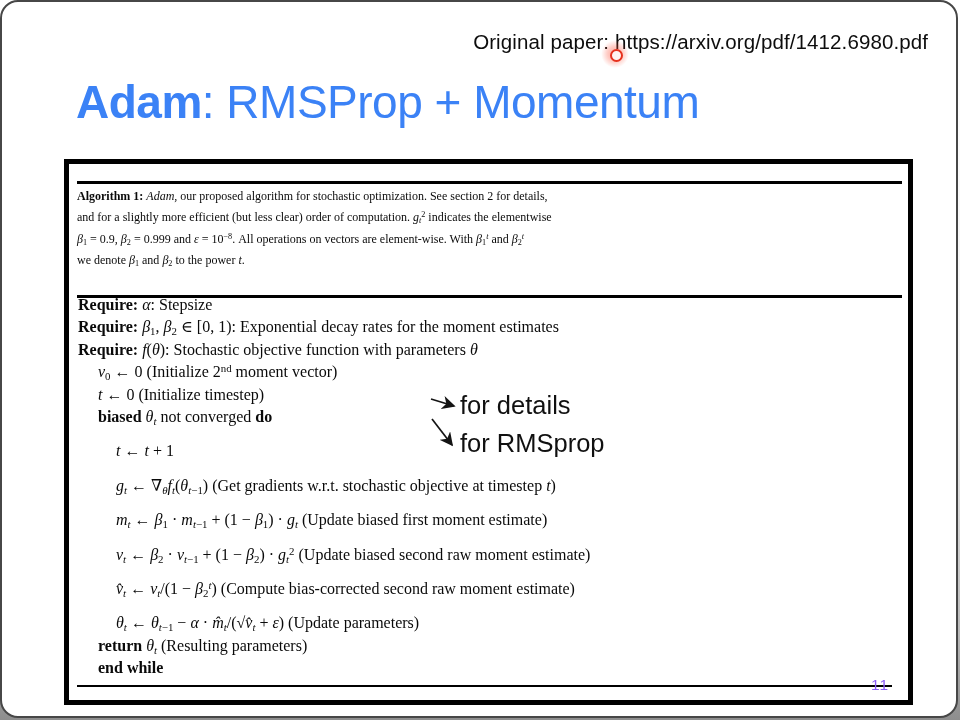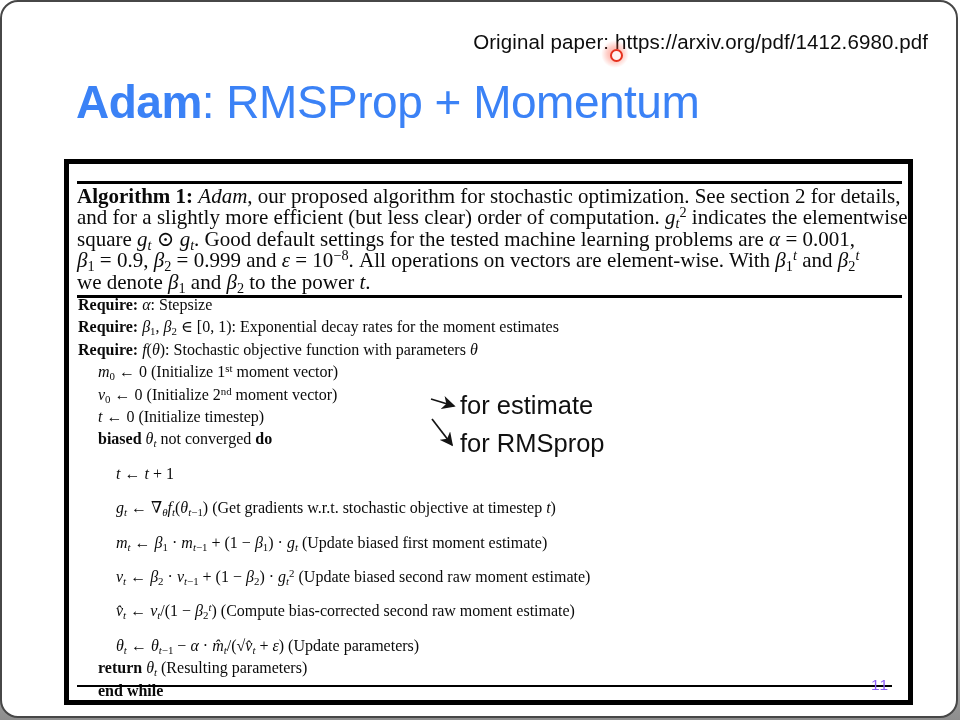--- a/index.html
+++ b/index.html
@@ -37,21 +37,21 @@
     background:#fff;border:5px solid #000;box-sizing:border-box;
     font-family:"Liberation Serif","DejaVu Serif",serif;color:#0a0a0a;
   }
   .algo-inner{position:absolute;left:0;top:0;right:0;bottom:0;}
   .rule{position:absolute;left:8px;right:6px;background:#000;}
   .rule-top{top:17px;height:3px;}
   .rule-mid{top:131px;height:2.5px;}
   .rule-bottom{top:521px;height:2px;right:16px;}
   .caption{
     position:absolute;left:8px;right:4px;top:22px;
-    font-size:21px;line-height:21.4px;white-space:nowrap;
+    font-size:12px;line-height:21.4px;white-space:nowrap;
   }
   .algo-lines{
     position:absolute;left:8px;right:4px;top:130px;
     font-size:16px;line-height:22.4px;white-space:nowrap;
   }
   .algo-lines .ind0{padding-left:1px;}
   .algo-lines .ind1{padding-left:21px;}
   .algo-lines .ind2{padding-left:39px;margin-top:12px;}
   sub,sup{font-size:68%;line-height:0;}
   sub{vertical-align:-0.28em;}
@@ -83,48 +83,46 @@
   <div class="title">
     <span class="t-bold">Adam</span><span class="t-rest">: RMSProp + Momentum</span>
   </div>
 
   <div class="algo-box">
     <div class="algo-inner">
       <div class="rule rule-top"></div>
       <div class="caption" id="caption">
           <div><b>Algorithm 1:</b> <i>Adam</i>, our proposed algorithm for stochastic optimization. See section 2 for details,</div>
           <div>and for a slightly more efficient (but less clear) order of computation. <i>g</i><sub><i>t</i></sub><sup>2</sup> indicates the elementwise</div>
-          <div>square <i>g</i><sub><i>t</i></sub> ⊙ <i>g</i><sub><i>t</i></sub>. Good default settings for the tested machine learning problems are <i>α</i> = 0.001,</div>
           <div><i>β</i><sub>1</sub> = 0.9, <i>β</i><sub>2</sub> = 0.999 and <i>ε</i> = 10<sup>−8</sup>. All operations on vectors are element-wise. With <i>β</i><sub>1</sub><sup><i>t</i></sup> and <i>β</i><sub>2</sub><sup><i>t</i></sup></div>
           <div>we denote <i>β</i><sub>1</sub> and <i>β</i><sub>2</sub> to the power <i>t</i>.</div>
         </div>
       <div class="rule rule-mid"></div>
       <div class="algo-lines" id="algo-lines">
           <div class="ind0"><b>Require:</b> <i>α</i>: Stepsize</div>
           <div class="ind0"><b>Require:</b> <i>β</i><sub>1</sub>, <i>β</i><sub>2</sub> ∈ [0, 1): Exponential decay rates for the moment estimates</div>
           <div class="ind0"><b>Require:</b> <i>f</i>(<i>θ</i>): Stochastic objective function with parameters <i>θ</i></div>
-          <div class="ind1"><i>m</i><sub>0</sub> ← 0 (Initialize 1<sup>st</sup> moment vector)</div>
           <div class="ind1"><i>v</i><sub>0</sub> ← 0 (Initialize 2<sup>nd</sup> moment vector)</div>
           <div class="ind1"><i>t</i> ← 0 (Initialize timestep)</div>
           <div class="ind1"><b>biased</b> <i>θ</i><sub><i>t</i></sub> not converged <b>do</b></div>
           <div class="ind2"><i>t</i> ← <i>t</i> + 1</div>
           <div class="ind2"><i>g</i><sub><i>t</i></sub> ← ∇<sub><i>θ</i></sub><i>f</i><sub><i>t</i></sub>(<i>θ</i><sub><i>t</i>−1</sub>) (Get gradients w.r.t. stochastic objective at timestep <i>t</i>)</div>
           <div class="ind2"><i>m</i><sub><i>t</i></sub> ← <i>β</i><sub>1</sub> · <i>m</i><sub><i>t</i>−1</sub> + (1 − <i>β</i><sub>1</sub>) · <i>g</i><sub><i>t</i></sub> (Update biased first moment estimate)</div>
           <div class="ind2"><i>v</i><sub><i>t</i></sub> ← <i>β</i><sub>2</sub> · <i>v</i><sub><i>t</i>−1</sub> + (1 − <i>β</i><sub>2</sub>) · <i>g</i><sub><i>t</i></sub><sup>2</sup> (Update biased second raw moment estimate)</div>
           <div class="ind2"><i>v̂</i><sub><i>t</i></sub> ← <i>v</i><sub><i>t</i></sub>/(1 − <i>β</i><sub>2</sub><sup><i>t</i></sup>) (Compute bias-corrected second raw moment estimate)</div>
           <div class="ind2"><i>θ</i><sub><i>t</i></sub> ← <i>θ</i><sub><i>t</i>−1</sub> − <i>α</i> · <i>m̂</i><sub><i>t</i></sub>/(√<i>v̂</i><sub><i>t</i></sub> + <i>ε</i>) (Update parameters)</div>
           <div class="ind1"><b>return</b> <i>θ</i><sub><i>t</i></sub> (Resulting parameters)</div>
           <div class="ind1"><b>end while</b></div>
         </div>
       <div class="rule rule-bottom"></div>
       <div class="page-number">11</div>
     </div>
   </div>
 
-  <div class="annotation ann-momentum">for estimate</div>
+  <div class="annotation ann-momentum">for details</div>
   <div class="annotation ann-rmsprop">for RMSprop</div>
 
   <svg class="arrows-overlay" viewBox="0 0 960 720" xmlns="http://www.w3.org/2000/svg">
     <defs>
       <marker id="ah" markerWidth="9" markerHeight="8" refX="7" refY="4" orient="auto">
         <path d="M0,0 L8,4 L0,8 L2.3,4 Z" fill="#141414"></path>
       </marker>
     </defs>
     <line x1="429" y1="397" x2="452" y2="404" stroke="#141414" stroke-width="1.7" marker-end="url(#ah)"></line>
     <line x1="430" y1="417" x2="450" y2="443" stroke="#141414" stroke-width="1.7" marker-end="url(#ah)"></line>

